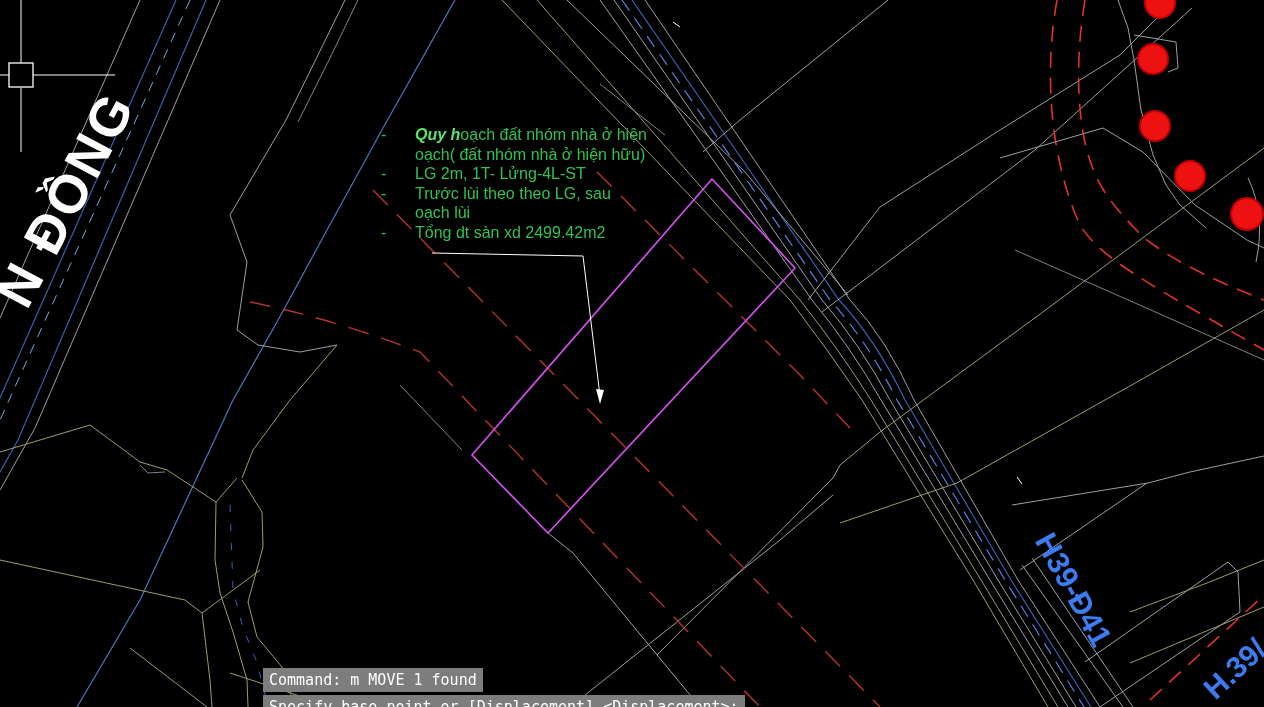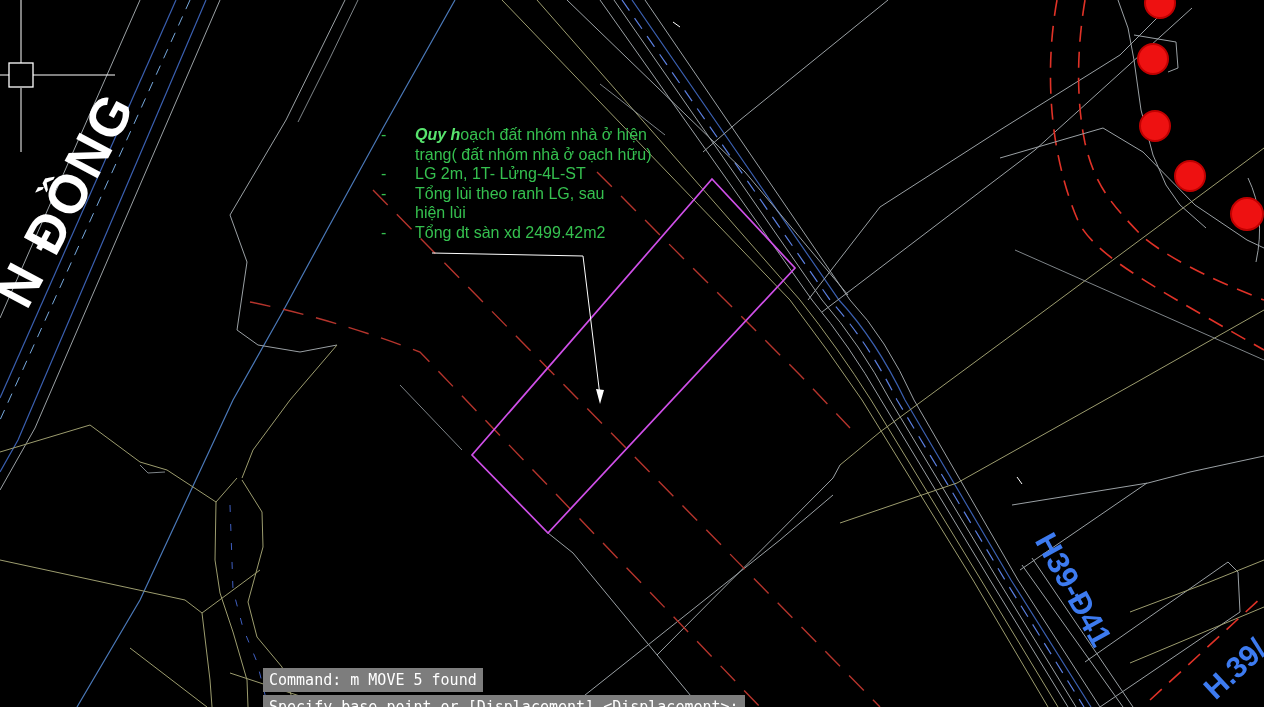--- a/index.html
+++ b/index.html
@@ -168,30 +168,30 @@
 <div class="street-main">N ĐỒNG</div>
 
 <div class="road-label road-label-1">H39-Đ41</div>
 <div class="road-label road-label-2">H.39/</div>
 
 <div class="annotation">
   <div class="ann-row">
     <span class="ann-bullet">-</span><span class="ann-bold">Quy h</span><span>oạch đất nhóm nhà ở hiện</span>
   </div>
   <div class="ann-row">
-    <span>trạng( đất nhóm nhà ở oạch hữu)</span>
+    <span>oạch( đất nhóm nhà ở hiện hữu)</span>
   </div>
   <div class="ann-row">
     <span class="ann-bullet">-</span><span>LG 2m, 1T- Lửng-4L-ST</span>
   </div>
   <div class="ann-row">
-    <span class="ann-bullet">-</span><span>Tổng lùi theo ranh LG, sau</span>
+    <span class="ann-bullet">-</span><span>Trước lùi theo theo LG, sau</span>
   </div>
   <div class="ann-row">
-    <span>hiện lùi</span>
+    <span>oạch lùi</span>
   </div>
   <div class="ann-row">
     <span class="ann-bullet">-</span><span>Tổng dt sàn xd 2499.42m2</span>
   </div>
 </div>
 
-<div class="cmd-row cmd-row-1">Command: m MOVE 5 found</div>
+<div class="cmd-row cmd-row-1">Command: m MOVE 1 found</div>
 <div class="cmd-row cmd-row-2">Specify base point or [Displacement] &lt;Displacement&gt;:</div>
 
 </body></html>

